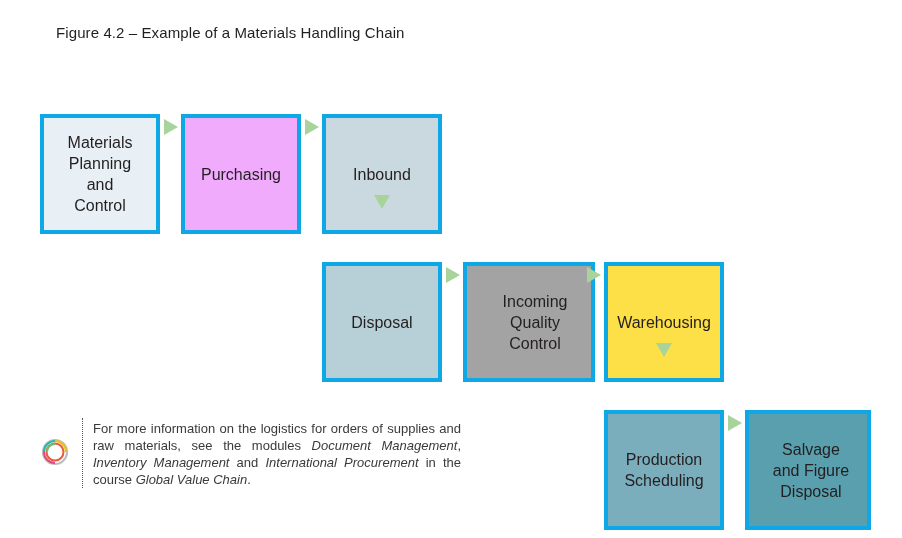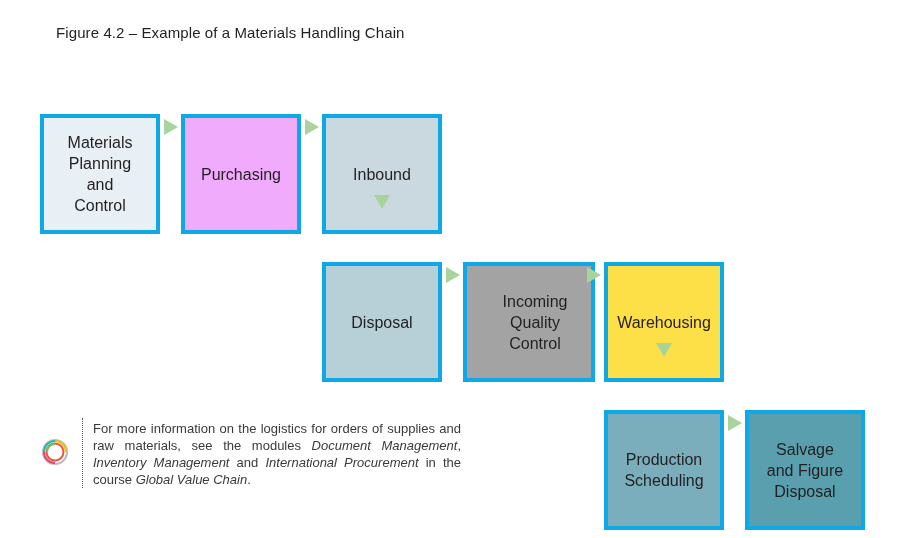--- a/index.html
+++ b/index.html
@@ -51,21 +51,21 @@
 <div class="box" style="left: 604px; top: 215px; background: #fde047; border-color: rgb(15, 168, 230);">
   <span><div>Warehousing</div></span>
 </div>
 
 <div class="arrow-d" style="left: 656px; top: 343px; border-top-color: rgb(166, 212, 154);"></div>
 
 <div class="box" style="left: 604px; top: 363px; background: rgb(122, 174, 189); border-color: rgb(15, 168, 230); justify-content: center;">
   <span><div>Production</div><div>Scheduling</div></span>
 </div>
 <div class="arrow-r" style="left: 728px; top: 415px; border-left-color: rgb(166, 212, 154);"></div>
-<div class="box" style="left: 745px; top: 363px; background: rgb(90, 159, 174); border-color: rgb(15, 168, 230);">
+<div class="box" style="left: 745px; top: 363px; background: rgb(90, 159, 174); border-color: rgb(15, 168, 230); padding-left: 6px;">
   <span><div>Salvage</div><div>and Figure</div><div>Disposal</div></span>
 </div>
 
 <svg class="logo" viewBox="0 0 30 30">
   <circle cx="15" cy="15" r="12" fill="none" stroke="#bdbdbd" stroke-width="2.2"></circle>
   <path d="M15 4 A11 11 0 0 1 26 15" fill="none" stroke="#f2c200" stroke-width="2"></path>
   <path d="M4 15 A11 11 0 0 1 15 4" fill="none" stroke="#29b6a8" stroke-width="2"></path>
   <path d="M15 26 A11 11 0 0 1 4 15" fill="none" stroke="#e8457a" stroke-width="2"></path>
   <circle cx="15" cy="15" r="8.5" fill="none" stroke="#e9573f" stroke-width="2"></circle>
   <path d="M7 15 A8 8 0 0 1 15 7" fill="none" stroke="#6cc070" stroke-width="2"></path>

